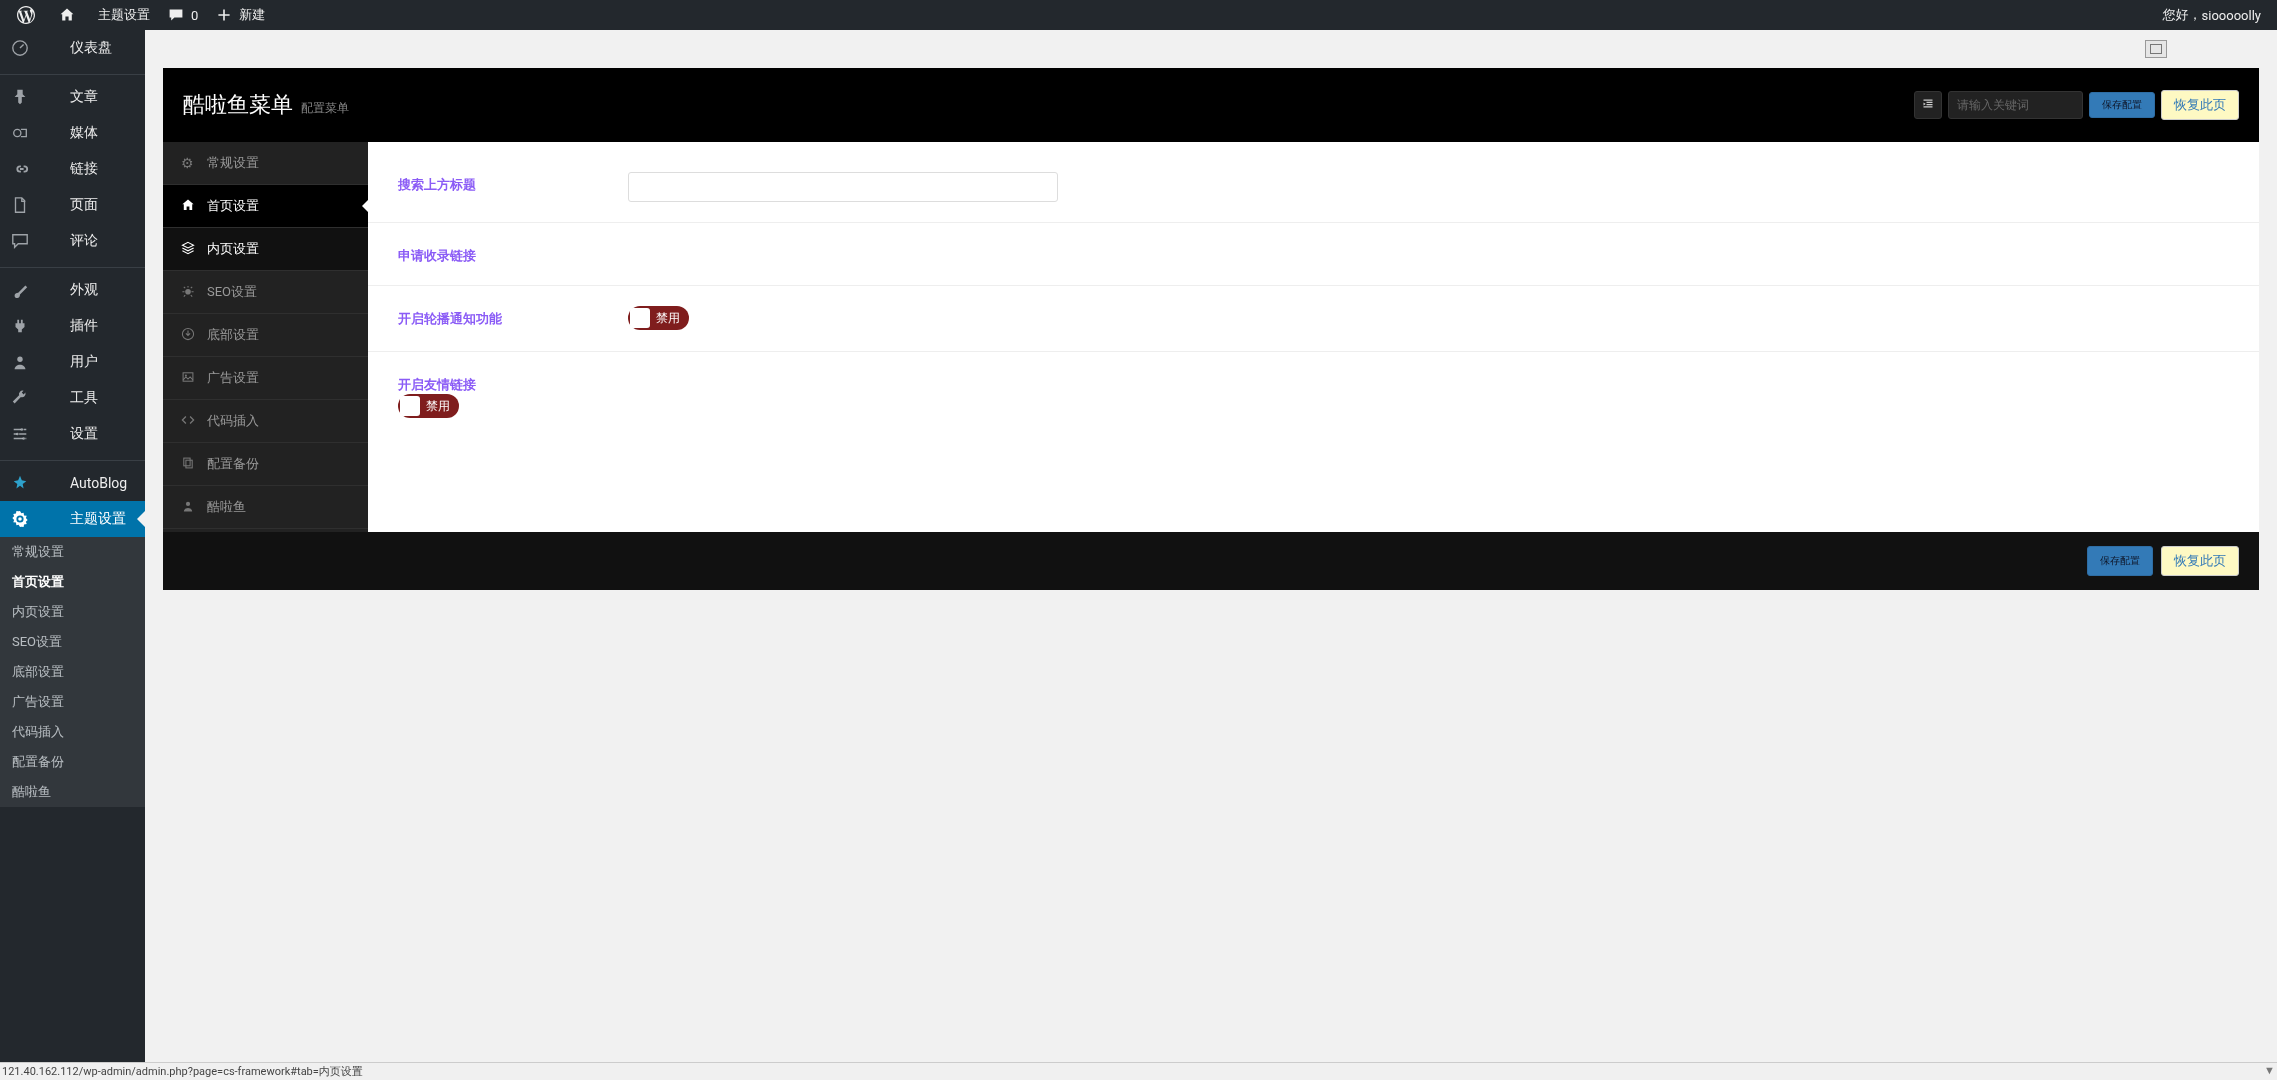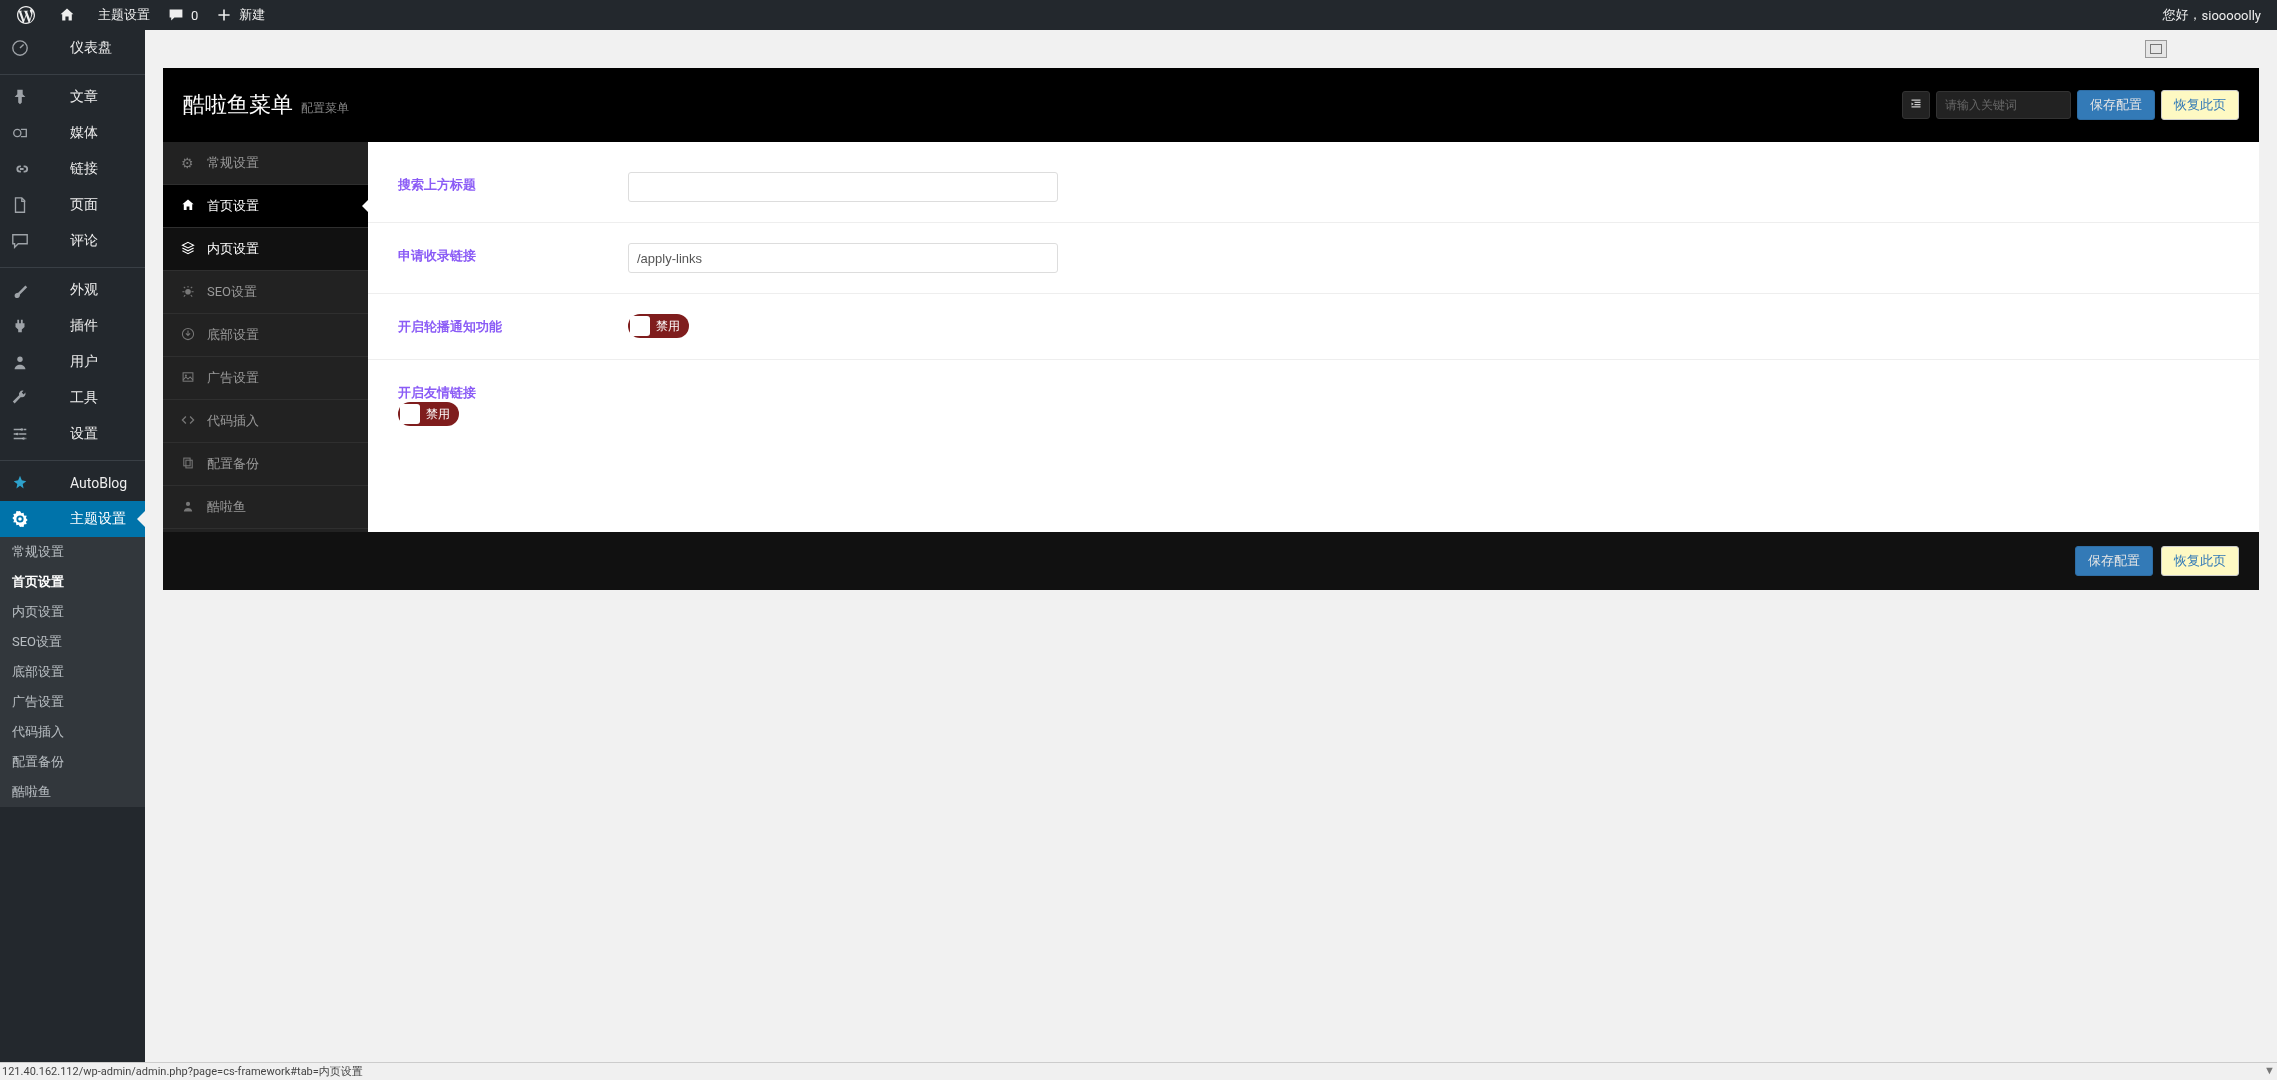--- a/index.html
+++ b/index.html
@@ -30,21 +30,21 @@
 
 .cs-framework { background: #1b1b1b; margin-top: 10px; }
 .cs-header { padding: 22px 20px; display: flex; align-items: center; justify-content: space-between; background: #000; color: #fff; }
 .cs-header-left { display: flex; align-items: baseline; }
 .cs-title { font-size: 22px; font-weight: 400; color: #fff; margin-right: 8px; }
 .cs-subtitle { font-size: 12px; color: #888; }
 .cs-header-right { display: flex; align-items: center; gap: 6px; }
 .cs-expand-btn { width: 28px; height: 28px; background: #222; border: 1px solid #333; border-radius: 3px; color: #ccc; display: flex; align-items: center; justify-content: center; cursor: pointer; font-size: 13px; }
 .cs-search { height: 28px; width: 135px; background: #222; border: 1px solid #333; border-radius: 3px; color: #ccc; padding: 0 8px; font-size: 12px; }
 .cs-search::placeholder { color: #666; }
-.cs-btn-primary { background: #337ab7; border: 1px solid #2e6da4; color: #e5e5e5; padding: 5px 12px; border-radius: 3px; cursor: pointer; font-size: 13px; }
+.cs-btn-primary { background: #337ab7; border: 1px solid #2e6da4; color: #0f172a; padding: 5px 12px; border-radius: 3px; cursor: pointer; font-size: 10px; }
 .cs-btn-default { background: #fef9c3; border: 1px solid #ccc; color: #337ab7; padding: 5px 12px; border-radius: 3px; cursor: pointer; font-size: 13px; }
 
 .cs-body { display: flex; min-height: 390px; }
 .cs-nav { width: 205px; background: #222; flex-shrink: 0; }
 .cs-nav-item { display: flex; align-items: center; padding: 12px 18px; color: #999; font-size: 13px; cursor: pointer; border-bottom: 1px solid #2f2f2f; }
 .cs-nav-item .nicon { width: 16px; margin-right: 10px; font-size: 14px; color: #777; }
 .cs-nav-item.current-parent { background: #000; color: #fff; position: relative; }
 .cs-nav-item.current-parent .nicon { color: #fff; }
 .cs-nav-item.current-parent::after { content: ""; position: absolute; right: 0; top: 50%; transform: translateY(-50%); border: 6px solid transparent; border-right-color: #fff; }
 .cs-nav-item.current-sub { background: #111; color: #fff; }
@@ -329,21 +329,20 @@
             </div>
         </div>
 
         <div class="cs-content">
           <div class="cs-field">
             <div class="cs-field-label">搜索上方标题</div>
             <div class="cs-field-control"><input class="cs-input" type="text" value="" style=""></div>
           </div>
           <div class="cs-field">
             <div class="cs-field-label">申请收录链接</div>
-            <div class="cs-field-control"><input class="cs-input" type="text" value="/apply-links" style=""></div>
           </div>
           <div class="cs-field">
             <div class="cs-field-label">开启轮播通知功能</div>
             <div class="cs-field-control">
               <div class="cs-switch">
                 <div class="cs-switch-knob"></div>
                 <span class="cs-switch-label">禁用</span>
               </div>
             </div>
           </div>

